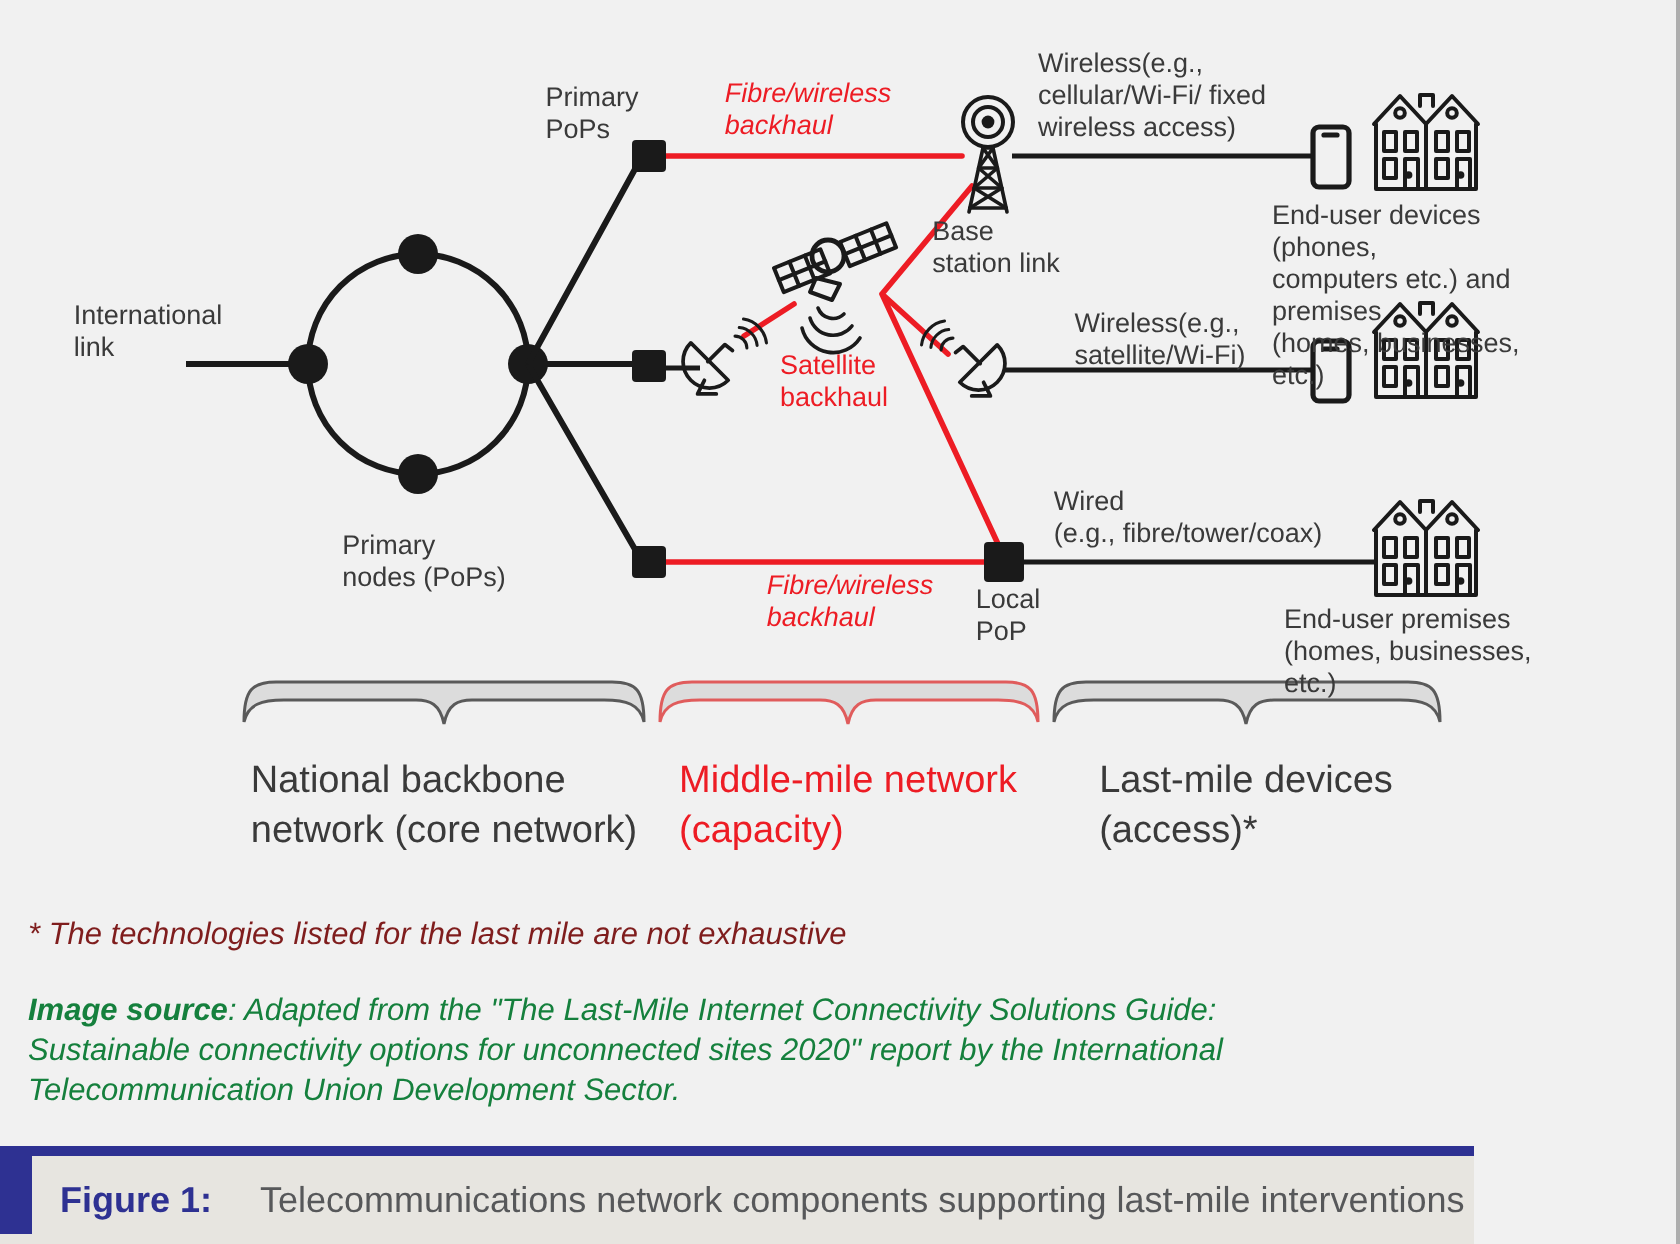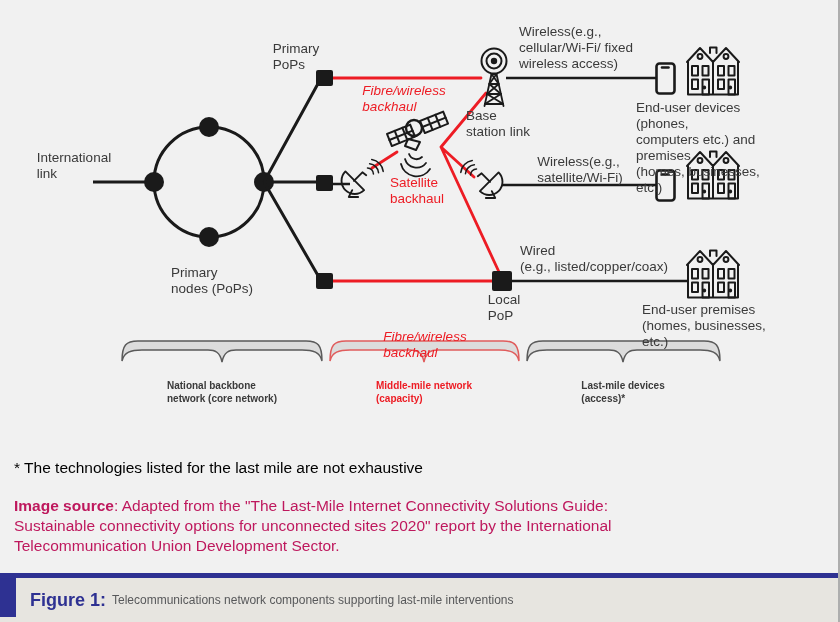--- a/index.html
+++ b/index.html
@@ -18,36 +18,36 @@
   .kline2{stroke:var(--ink);stroke-width:2.6;fill:none;}
   .rline{stroke:var(--red);stroke-width:2.8;fill:none;stroke-linecap:round;}
   .fill-ink{fill:var(--ink);}
   .brace{fill:var(--brace_fill);stroke:#5a5a5a;stroke-width:1.5;}
   .brace.redbr{stroke:#e05c5c;}
   .lbl{
     position:absolute;transform:translateX(-50%);text-align:left;
     white-space:pre-line;font-size:13.5px;line-height:1.18;color:var(--text);
   }
   .redtxt{color:var(--red);}
-  .it{font-style:italic;margin-top:44px;}
-  .seg{font-size:10px;line-height:1.3;font-weight:bold;}
-  .note{position:absolute;left:14px;top:459px;font-size:15.5px;color:#000000;}
+  .it{font-style:italic;}
+  .seg{font-size:19px;line-height:1.3;}
+  .note{position:absolute;left:14px;top:459px;font-size:15.5px;color:#7f1d1d;font-style:italic;}
   .source{
     position:absolute;left:14px;top:496px;width:790px;font-size:15.5px;
-    line-height:1.28;color:#be185d;white-space:pre-line;
+    line-height:1.28;color:#15803d;white-space:pre-line;font-style:italic;
   }
   .bold{font-weight:bold;}
   .caption{
-    position:absolute;left:0;top:573px;width:840px;height:49px;box-sizing:border-box;
+    position:absolute;left:0;top:573px;width:737px;height:49px;box-sizing:border-box;
     background:var(--caption_bg);border-top:5px solid var(--navy);
     display:flex;align-items:center;padding-left:30px;
   }
   .caption-accent{position:absolute;left:0;top:573px;width:16px;height:44px;background:var(--navy);}
   .fig{color:var(--navy);font-weight:bold;font-size:18px;}
-  .captxt{color:var(--caption_text);font-size:12px;margin-left:6px;}
+  .captxt{color:var(--caption_text);font-size:18px;margin-left:24px;}
 </style>
 </head>
 <body>
 
 <div class="canvas">
 
   <svg class="diagram" width="840" height="570" viewBox="0 0 840 570" xmlns="http://www.w3.org/2000/svg" xmlns:xlink="http://www.w3.org/1999/xlink">
     <defs>
       <g id="phone" class="icon" style="stroke-width:2.6">
         <rect x="0.5" y="0.5" width="18" height="30" rx="3"></rect>
@@ -150,21 +150,21 @@
   <div class="lbl redtxt it" style="left:425px;top:285px">Fibre/wireless
 backhaul</div>
   <div class="lbl" style="left:498px;top:108px">Base
 station link</div>
   <div class="lbl" style="left:576px;top:24px">Wireless(e.g.,
 cellular/Wi-Fi/ fixed
 wireless access)</div>
   <div class="lbl" style="left:580px;top:154px">Wireless(e.g.,
 satellite/Wi-Fi)</div>
   <div class="lbl" style="left:594px;top:243px">Wired
-(e.g., listed/copper/coax)</div>
+(e.g., fibre/tower/coax)</div>
   <div class="lbl" style="left:504px;top:292px">Local
 PoP</div>
   <div class="lbl" style="left:704px;top:100px">End-user devices (phones,
 computers etc.) and premises
 (homes, businesses, etc.)</div>
   <div class="lbl" style="left:708px;top:302px">End-user premises
 (homes, businesses, etc.)</div>
 
   <div class="lbl seg" style="left:222px;top:379px">National backbone
 network (core network)</div>

